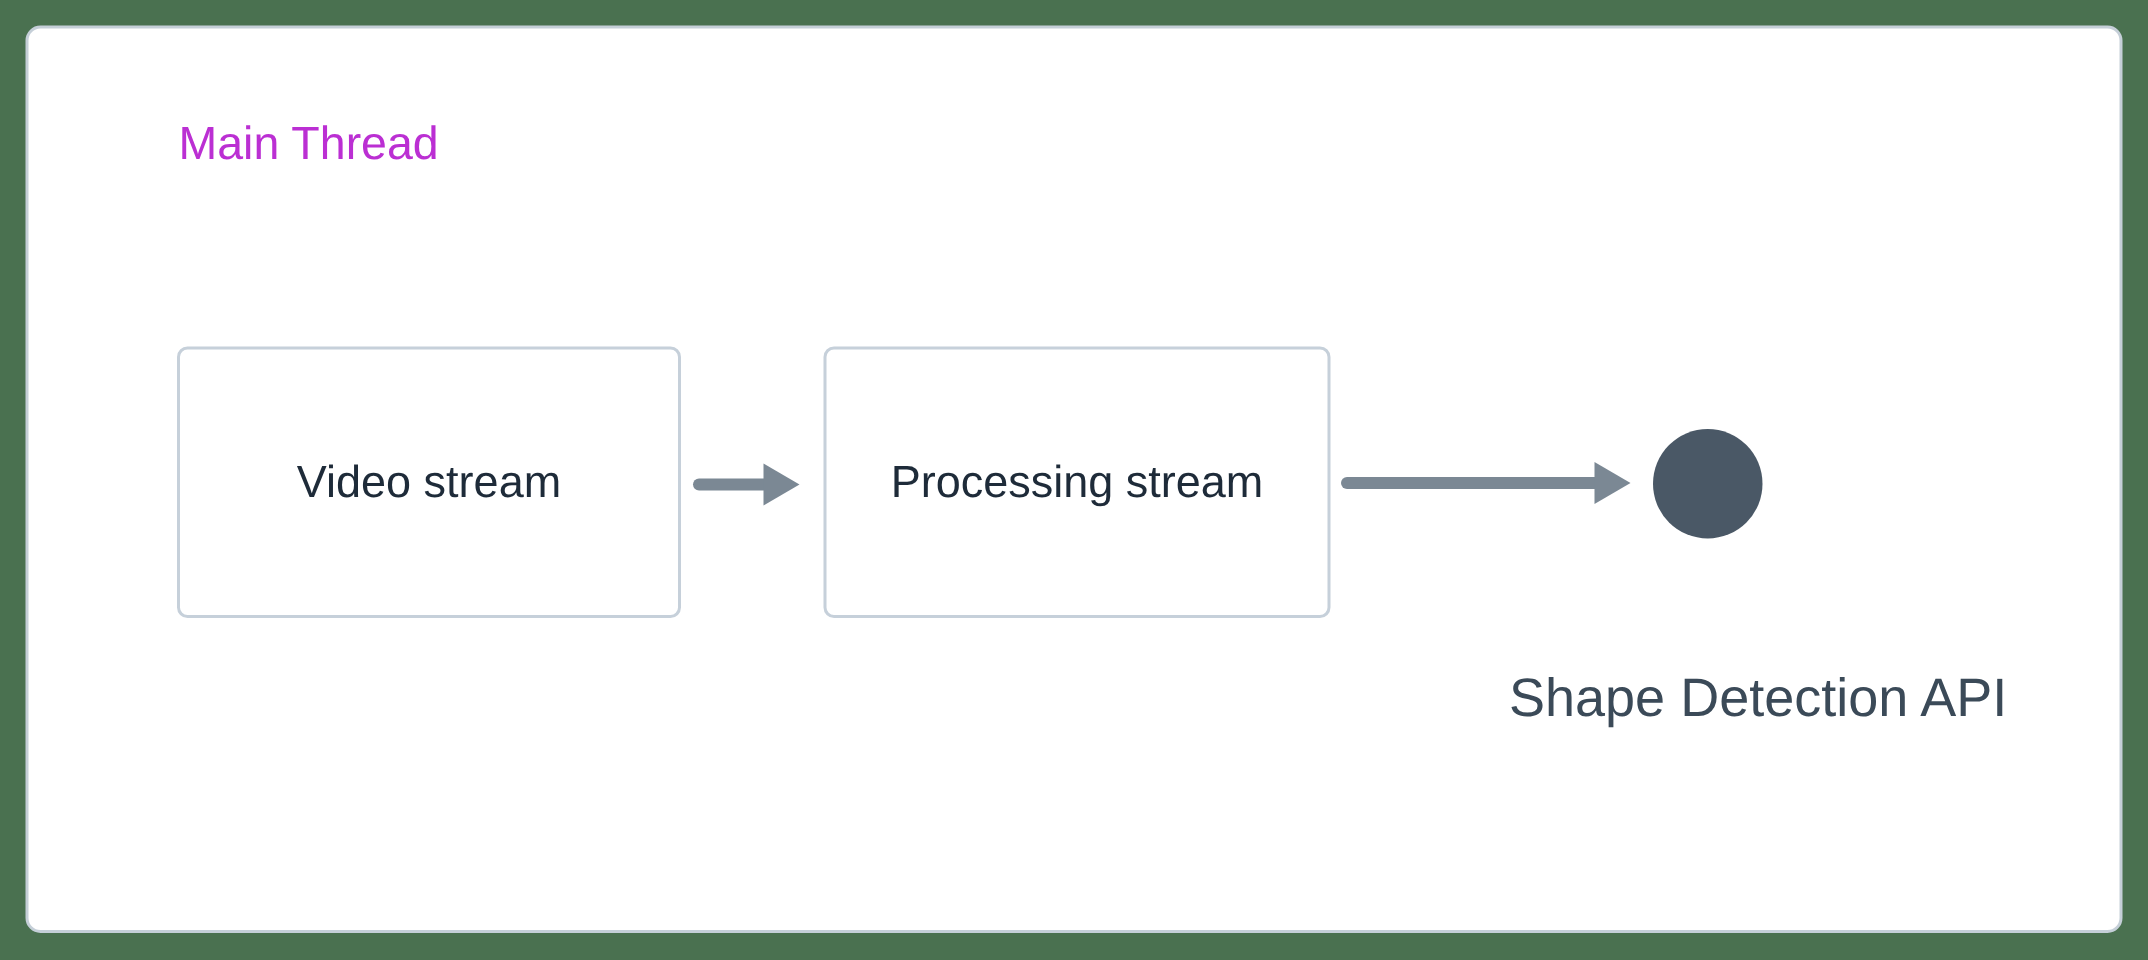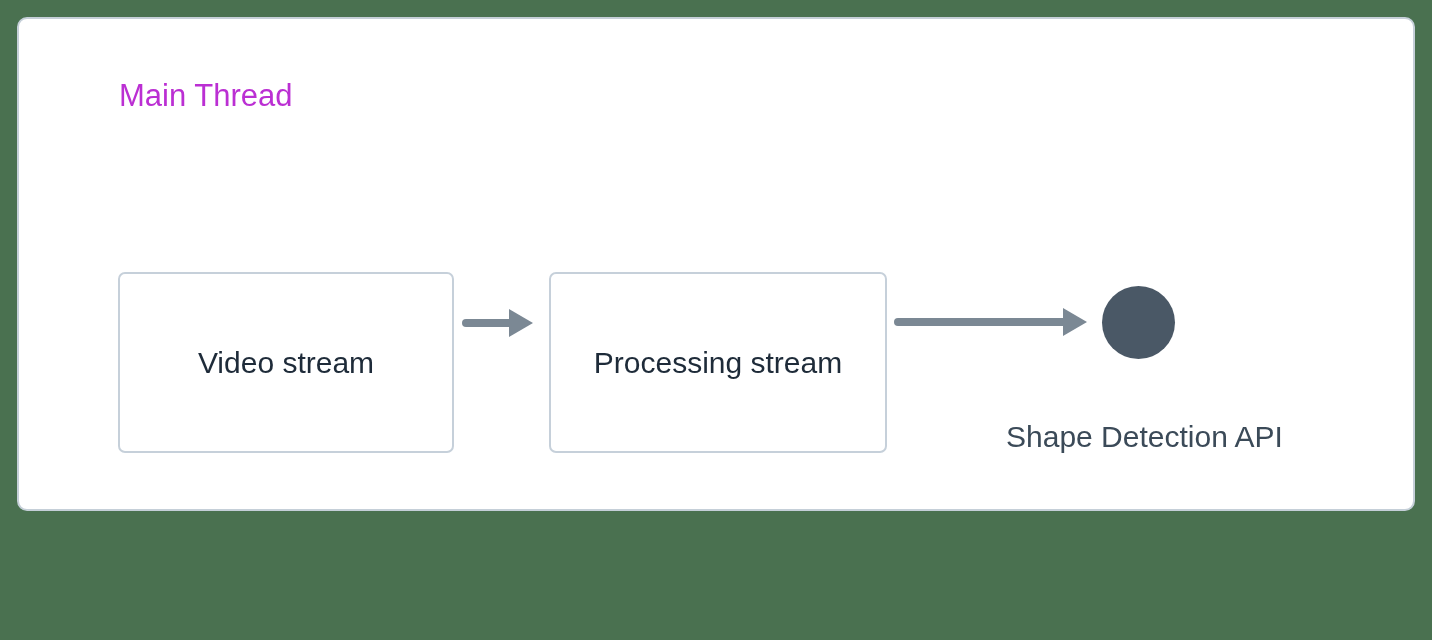--- a/index.html
+++ b/index.html
@@ -23,21 +23,21 @@
     width: 1432px;
     height: 640px;
     background: var(--background-green);
     overflow: hidden;
   }
   .panel {
     position: absolute;
     left: 17px;
     top: 17px;
     width: 1398px;
-    height: 494px;
+    height: 605px;
     background: #ffffff;
     border: 2px solid var(--panel-border);
     border-radius: 10px;
   }
   .panel-title {
     position: absolute;
     left: 100px;
     top: 58px;
     font-size: 31px;
     line-height: 1.2;
@@ -47,21 +47,20 @@
   .node {
     position: absolute;
     top: 212px;
     height: 181px;
     background: #ffffff;
     border: 2px solid var(--node-border);
     border-radius: 7px;
     display: flex;
     align-items: center;
     justify-content: center;
-    margin-top: 41px;
   }
   .node-video { left: 99px;  width: 336px; }
   .node-processing { left: 530px; width: 338px; }
   .node-label {
     font-size: 30px;
     color: var(--node-text);
     white-space: nowrap;
   }
   .arrow {
     position: absolute;
@@ -74,22 +73,22 @@
     left: 1083px;
     top: 267px;
     width: 73px;
     height: 73px;
     border-radius: 50%;
     background: var(--circle-slate);
   }
   .api-label {
     position: absolute;
     left: 987px;
-    top: 401px;
-    font-size: 30px;
+    top: 425px;
+    font-size: 36px;
     color: var(--api-label-text);
     white-space: nowrap;
   }
 </style>
 </head>
 <body>
 
 <div class="canvas">
   <div class="panel">
 

